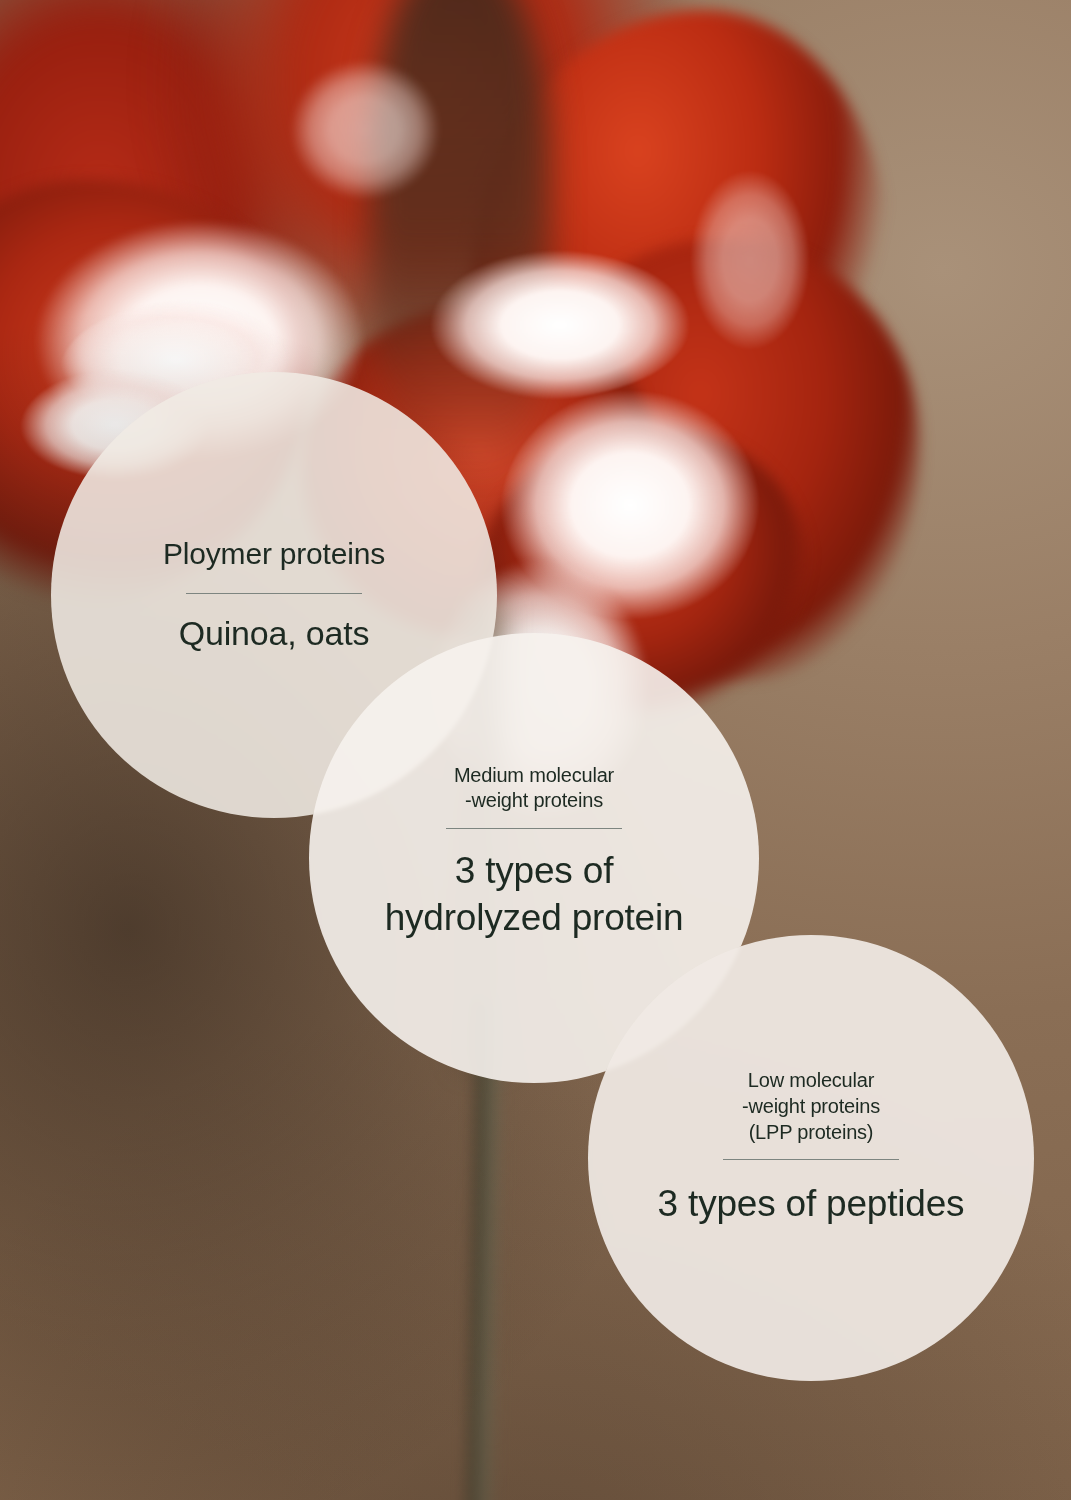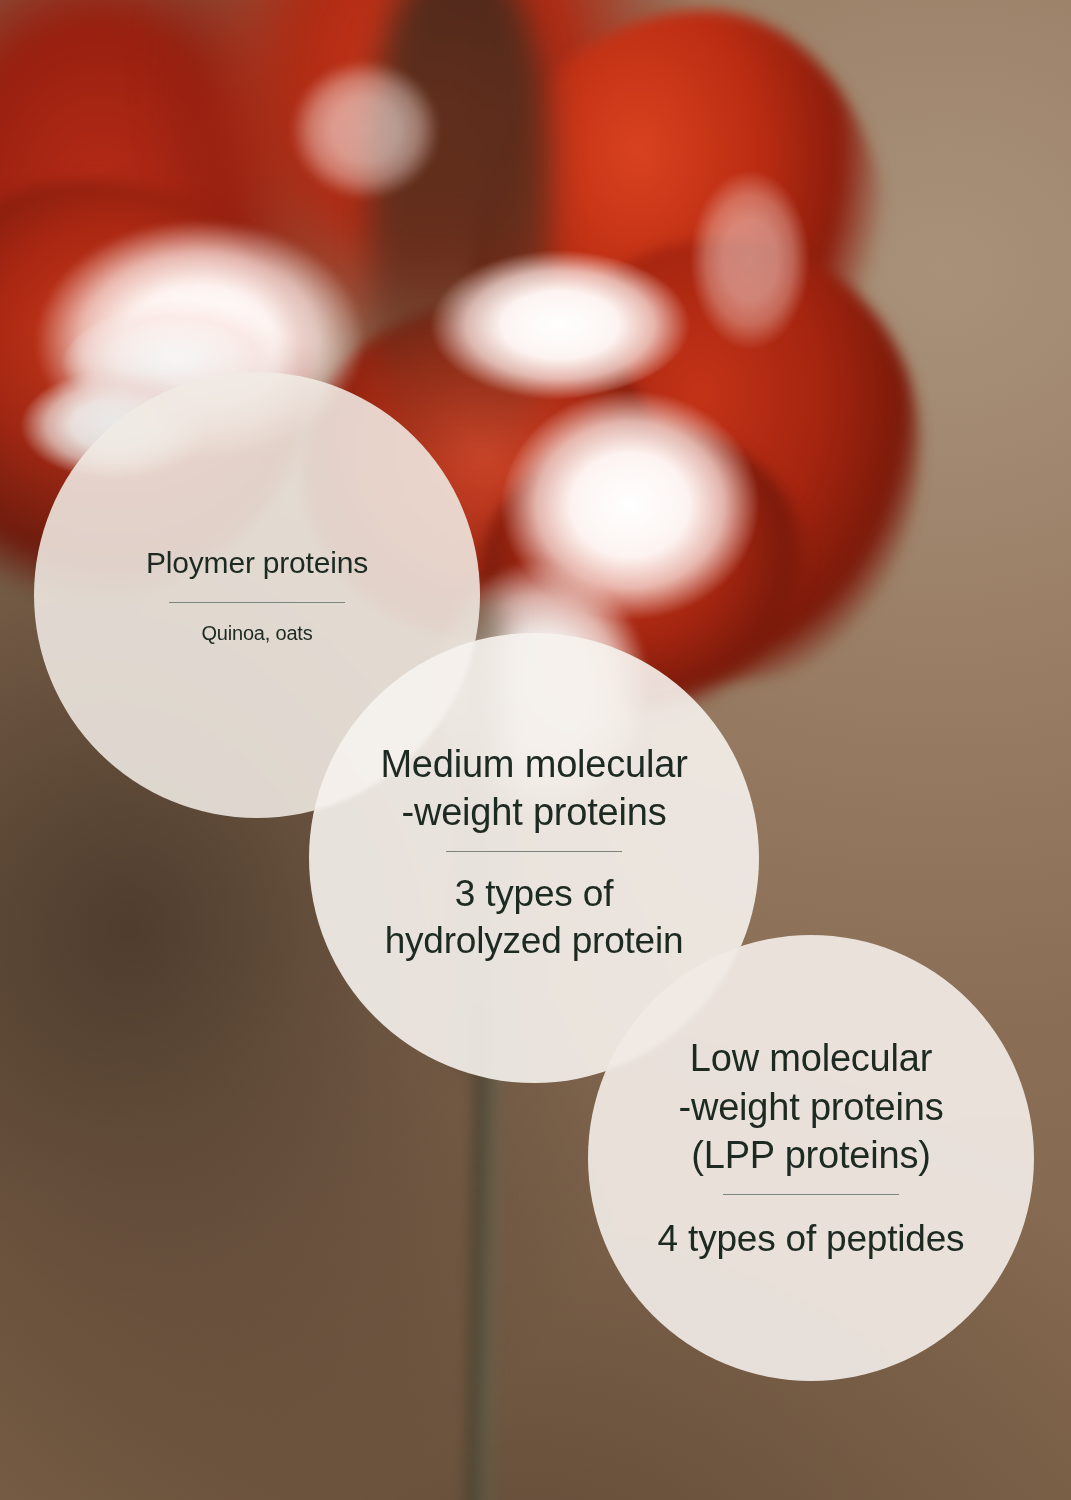--- a/index.html
+++ b/index.html
@@ -84,26 +84,26 @@
     background: rgba(244,240,235,0.90);
     backdrop-filter: blur(2px);
     display:flex;
     flex-direction:column;
     align-items:center;
     justify-content:center;
     text-align:center;
     color:#1d2a22;
     box-sizing:border-box;
   }
-  .circle.c1 { left:34px;  top:372px;  width:446px; height:446px; background: rgba(240,235,228,0.88); }
+  .circle.c1 { left:51px;  top:372px;  width:446px; height:446px; background: rgba(240,235,228,0.88); }
   .circle.c2 { left:309px; top:633px;  width:450px; height:450px; background: rgba(246,242,237,0.90); }
   .circle.c3 { left:588px; top:935px;  width:446px; height:446px; background: rgba(240,234,228,0.93); }
 
   .c-title {
-    font-size: 38px;
+    font-size: 20px;
     line-height: 1.28;
     font-weight: 400;
     letter-spacing: -0.2px;
     margin: 0;
     white-space: pre-line;
   }
   .c-divider {
     width: 176px;
     height: 1px;
     background: #7d8580;
@@ -111,21 +111,21 @@
   }
   .c-sub {
     font-size: 37px;
     line-height: 1.28;
     font-weight: 400;
     letter-spacing: -0.2px;
     margin: 0;
     white-space: pre-line;
   }
   .c1 .c-title { font-size: 30px; }
-  .c1 .c-sub   { font-size: 20px; }
+  .c1 .c-sub   { font-size: 34px; }
   .c1 .c-divider { margin: 20px 0 18px 0; }
   .c2 .c-divider { margin: 14px 0 18px 0; width:176px; }
   .c3 .c-divider { margin: 14px 0 20px 0; width:176px; }
   .c2 .inner { transform: translateY(-6px); }
   .c3 .inner { transform: translateY(-10px); }
   .inner { display:flex; flex-direction:column; align-items:center; }
 </style>
 </head>
 <body>
 
@@ -200,17 +200,17 @@
 hydrolyzed protein</div>
     </div>
   </div>
 
   <div class="circle c3">
     <div class="inner">
       <div class="c-title">Low molecular
 -weight proteins
 (LPP proteins)</div>
       <div class="c-divider"></div>
-      <div class="c-sub">4 types of peptides</div>
+      <div class="c-sub">3 types of peptides</div>
     </div>
   </div>
 
 </div>
 
 </body></html>

